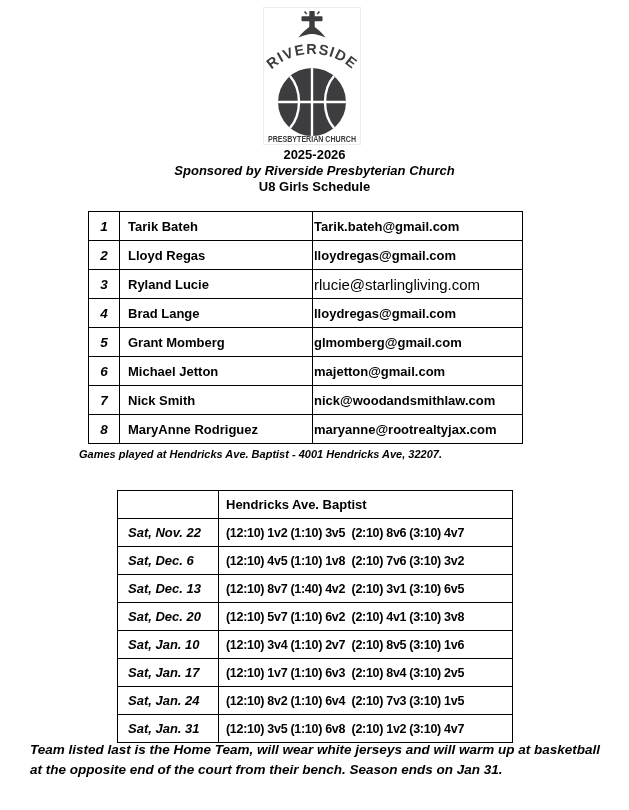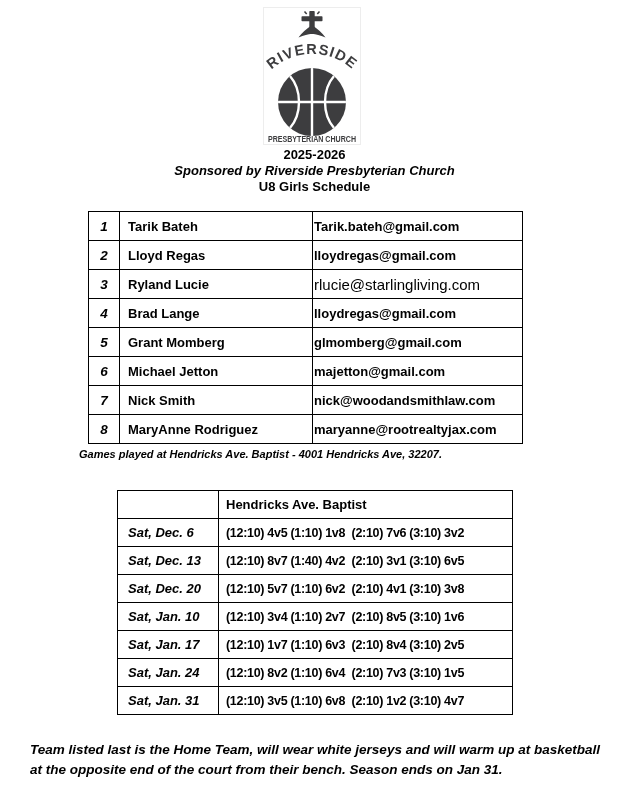--- a/index.html
+++ b/index.html
@@ -134,20 +134,24 @@
   </table>
 
   <div class="venue-note">Games played at Hendricks Ave. Baptist - 4001 Hendricks Ave, 32207.</div>
 
   <table class="schedule-table">
     <tbody>
       <tr>
         <td class="sched-date"></td>
         <td class="sched-venue-header">Hendricks Ave. Baptist</td>
       </tr>
+    <tr>
+          <td class="sched-date">Sat, Nov. 22</td>
+          <td class="sched-games">(12:10) 1v2 (1:10) 3v5  (2:10) 8v6 (3:10) 4v7</td>
+        </tr>
         <tr>
           <td class="sched-date">Sat, Dec. 6</td>
           <td class="sched-games">(12:10) 4v5 (1:10) 1v8  (2:10) 7v6 (3:10) 3v2</td>
         </tr>
         <tr>
           <td class="sched-date">Sat, Dec. 13</td>
           <td class="sched-games">(12:10) 8v7 (1:40) 4v2  (2:10) 3v1 (3:10) 6v5</td>
         </tr>
         <tr>
           <td class="sched-date">Sat, Dec. 20</td>

